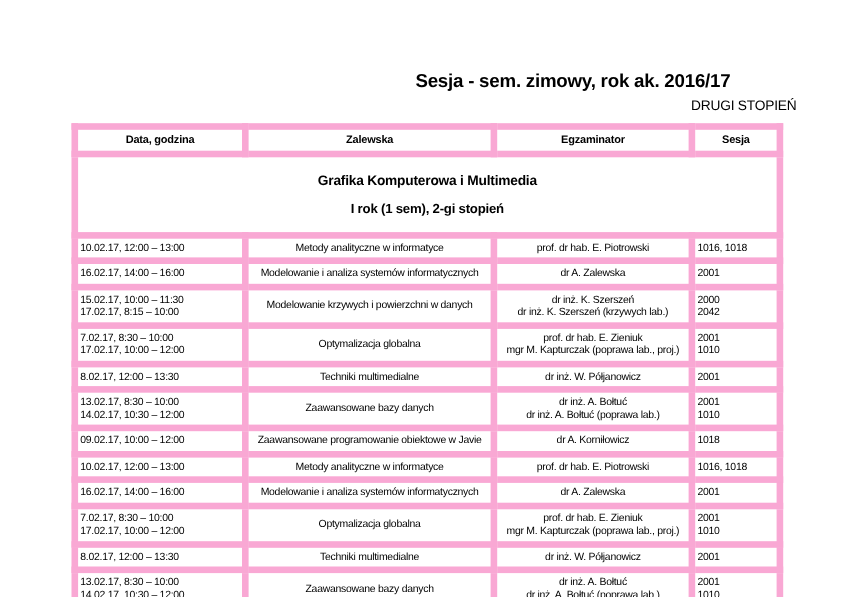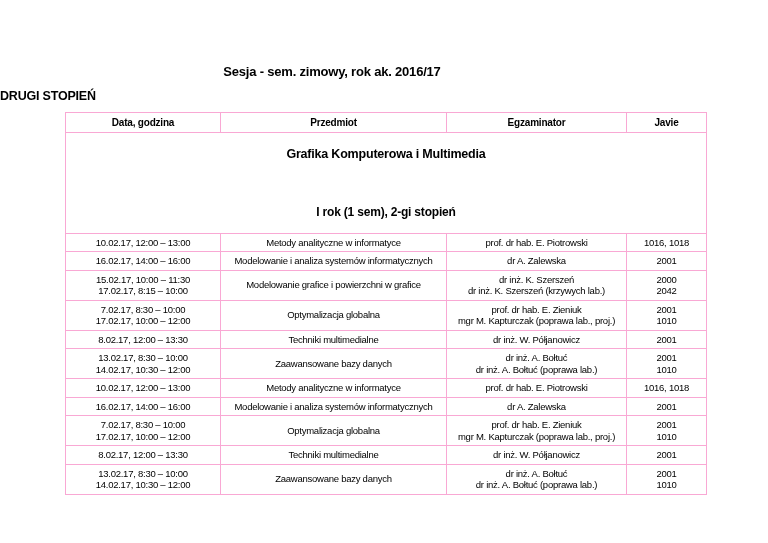--- a/index.html
+++ b/index.html
@@ -6,68 +6,68 @@
   body {
     width:768px; height:543px;
     background:#ffffff;
     font-family:"Liberation Sans","DejaVu Sans",sans-serif;
     color:#000000;
     position:relative;
     overflow:hidden;
   }
   .doc-title {
     position:absolute; left:0; top:64px; width:664px;
-    text-align:center; font-weight:bold; font-size:13px; letter-spacing:-0.2px;
+    text-align:right; font-weight:bold; font-size:17px; letter-spacing:-0.2px;
   }
   .doc-subtitle {
-    position:absolute; left:0; top:89px; width:612px;
-    text-align:left; font-weight:bold; font-size:12.5px; letter-spacing:-0.2px;
+    position:absolute; left:0; top:89px; width:724px;
+    text-align:right; font-weight:normal; font-size:12.5px; letter-spacing:-0.2px;
   }
   table.schedule {
     position:absolute; left:65px; top:112px; width:641px;
     border-collapse:collapse; table-layout:fixed;
   }
   .schedule th, .schedule td {
-    border:1px solid #f9a8d4;
+    border:6px solid #f9a8d4;
     overflow:hidden;
   }
   .schedule th {
     font-size:10px; font-weight:bold; text-align:center;
     padding:4px 2px; line-height:11px; letter-spacing:-0.2px;
   }
   .schedule td {
     font-size:9.5px; line-height:11.5px; letter-spacing:-0.25px;
     padding:3px 6px; vertical-align:middle;
     white-space:pre-line;
   }
-  td.c-date, td.c-room { text-align:center; padding-left:2px; padding-right:2px; }
+  td.c-date, td.c-room { padding-left:2px; padding-right:2px; }
   td.c-subj, td.c-exam { text-align:center; }
   tr.section-row td { text-align:center; font-weight:bold; padding:1px 2px; }
   .sec-title { font-size:12.5px; line-height:16px; letter-spacing:-0.2px; }
-  .sec-sub   { font-size:12px;   line-height:15px; letter-spacing:-0.2px;margin-top:32px; }
+  .sec-sub   { font-size:12px;   line-height:15px; letter-spacing:-0.2px; }
 </style>
 </head>
 <body>
 
 <div class="doc-title">Sesja - sem. zimowy, rok ak. 2016/17</div>
 <div class="doc-subtitle">DRUGI STOPIEŃ</div>
 
 <table class="schedule">
   <colgroup>
     <col style="width:155px">
     <col style="width:226px">
     <col style="width:180px">
     <col style="width:80px">
   </colgroup>
   <thead>
     <tr>
       <th>Data, godzina</th>
-      <th>Przedmiot</th>
+      <th>Zalewska</th>
       <th>Egzaminator</th>
-      <th>Javie</th>
+      <th>Sesja</th>
     </tr>
   </thead>
   <tbody>
     <tr class="section-row">
       <td colspan="4">
         <div class="sec-title">Grafika Komputerowa i Multimedia</div>
         <div class="sec-sub">I rok (1 sem), 2-gi stopień</div>
       </td>
     </tr>
     <tr>
@@ -78,21 +78,21 @@
     </tr>
     <tr>
       <td class="c-date">16.02.17, 14:00 – 16:00</td>
       <td class="c-subj">Modelowanie i analiza systemów informatycznych</td>
       <td class="c-exam">dr A. Zalewska</td>
       <td class="c-room">2001</td>
     </tr>
     <tr>
       <td class="c-date">15.02.17, 10:00 – 11:30
 17.02.17, 8:15 – 10:00</td>
-      <td class="c-subj">Modelowanie grafice i powierzchni w grafice</td>
+      <td class="c-subj">Modelowanie krzywych i powierzchni w danych</td>
       <td class="c-exam">dr inż. K. Szerszeń
 dr inż. K. Szerszeń (krzywych lab.)</td>
       <td class="c-room">2000
 2042</td>
     </tr>
     <tr>
       <td class="c-date">7.02.17, 8:30 – 10:00
 17.02.17, 10:00 – 12:00</td>
       <td class="c-subj">Optymalizacja globalna</td>
       <td class="c-exam">prof. dr hab. E. Zieniuk
@@ -107,20 +107,26 @@
       <td class="c-room">2001</td>
     </tr>
     <tr>
       <td class="c-date">13.02.17, 8:30 – 10:00
 14.02.17, 10:30 – 12:00</td>
       <td class="c-subj">Zaawansowane bazy danych</td>
       <td class="c-exam">dr inż. A. Bołtuć
 dr inż. A. Bołtuć (poprawa lab.)</td>
       <td class="c-room">2001
 1010</td>
+    </tr>
+    <tr>
+      <td class="c-date">09.02.17, 10:00 – 12:00</td>
+      <td class="c-subj">Zaawansowane programowanie obiektowe w Javie</td>
+      <td class="c-exam">dr A. Korniłowicz</td>
+      <td class="c-room">1018</td>
     </tr>
     <tr>
       <td class="c-date">10.02.17, 12:00 – 13:00</td>
       <td class="c-subj">Metody analityczne w informatyce</td>
       <td class="c-exam">prof. dr hab. E. Piotrowski</td>
       <td class="c-room">1016, 1018</td>
     </tr>
     <tr>
       <td class="c-date">16.02.17, 14:00 – 16:00</td>
       <td class="c-subj">Modelowanie i analiza systemów informatycznych</td>

